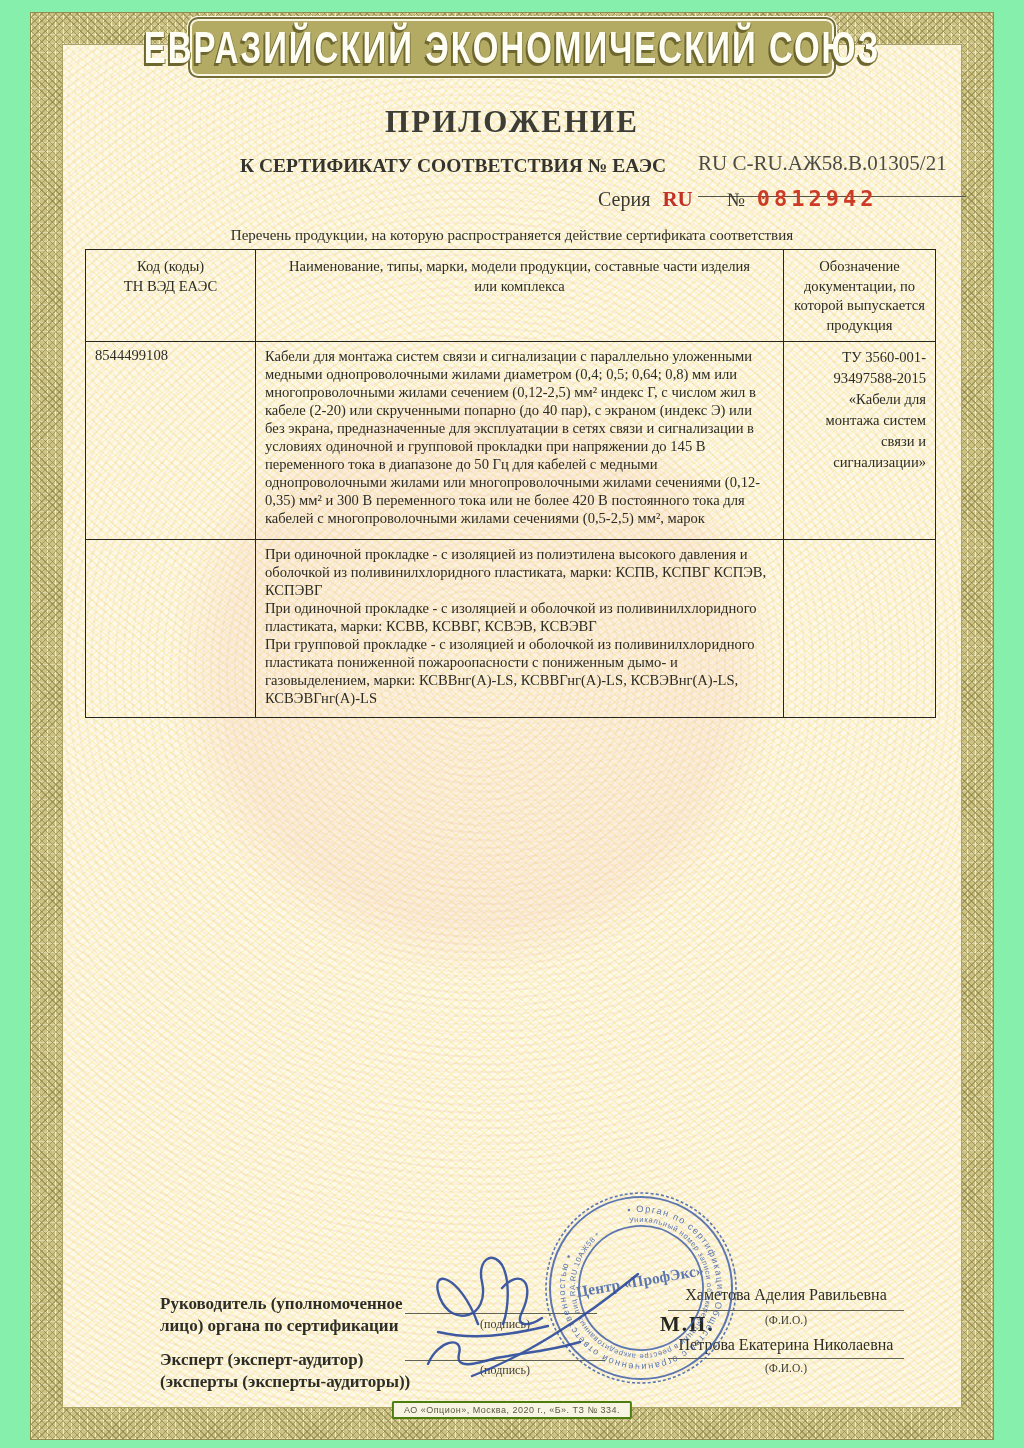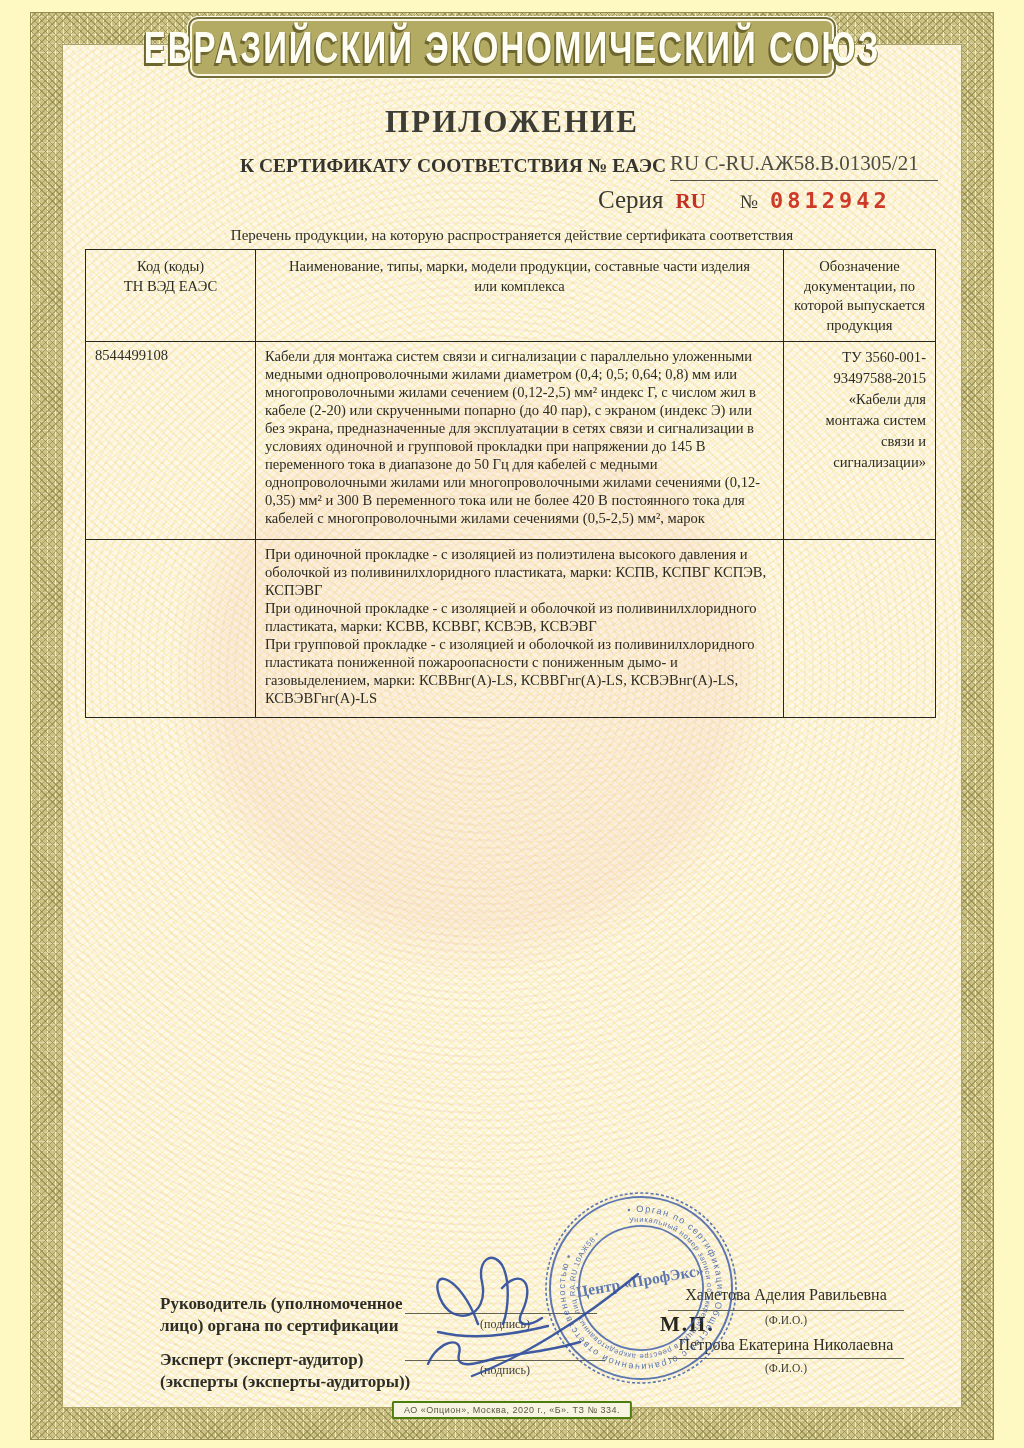--- a/index.html
+++ b/index.html
@@ -1,18 +1,18 @@
 <!DOCTYPE html>
 <html><head>
 <meta charset="utf-8">
 <style>
   html,body{margin:0;padding:0;background:#ffffff;}
   .page{
     position:relative;width:1024px;height:1448px;overflow:hidden;
-    background:#fef9c3;
+    background:#86efac;
     font-family:"Liberation Serif","DejaVu Serif",serif;
     color:#33332c;
   }
   
   .band{
     position:absolute;left:30px;top:12px;right:30px;bottom:8px;
     background-color:#ccc286;
     background-image:
       repeating-linear-gradient(45deg, rgba(128,119,58,.55) 0 1px, rgba(128,119,58,0) 1px 5px),
       repeating-linear-gradient(-45deg, rgba(128,119,58,.5) 0 1px, rgba(128,119,58,0) 1px 5px),
@@ -48,29 +48,29 @@
   }
   .doc-title{
     position:absolute;left:0;top:104px;width:100%;text-align:center;
     font-size:31px;font-weight:bold;letter-spacing:2px;color:#3d3d36;z-index:2;
   }
   .cert-label{
     position:absolute;left:240px;top:155px;
     font-size:19.5px;font-weight:bold;color:#34342c;z-index:2;white-space:nowrap;
   }
   .cert-number{
-    position:absolute;left:670px;top:151px;width:268px;
+    position:absolute;left:698px;top:151px;width:268px;
     font-size:21px;color:#4c4c42;border-bottom:1.5px solid #54544a;
-    padding-bottom:4px;z-index:2;white-space:nowrap;
+    padding-bottom:20px;z-index:2;white-space:nowrap;
   }
   .series-row{
     position:absolute;left:598px;top:186px;z-index:2;
     display:flex;align-items:baseline;
   }
-  .series-label{font-size:25px;color:#3a3a32;}
+  .series-label{font-size:20px;color:#3a3a32;}
   .series-value{font-size:21px;font-weight:bold;color:#c33126;margin-left:12px;}
   .num-sign{font-size:19px;color:#3a3a32;margin-left:34px;}
   .serial-number{
     font-family:"DejaVu Sans Mono","Liberation Mono",monospace;
     font-size:22px;font-weight:bold;color:#cd3a28;letter-spacing:4px;margin-left:12px;
   }
   .intro{
     position:absolute;left:0;top:227px;width:100%;text-align:center;
     font-size:15px;color:#2f2f28;z-index:2;
   }

